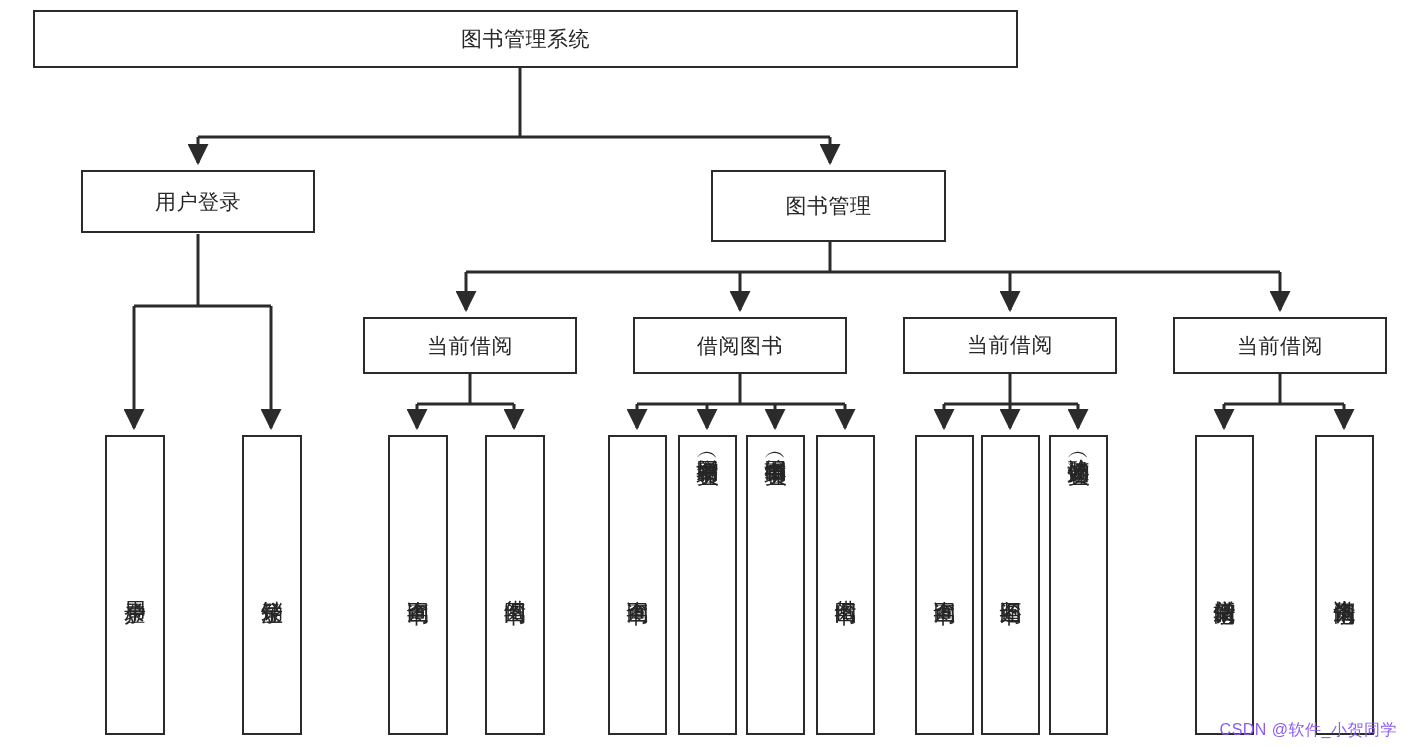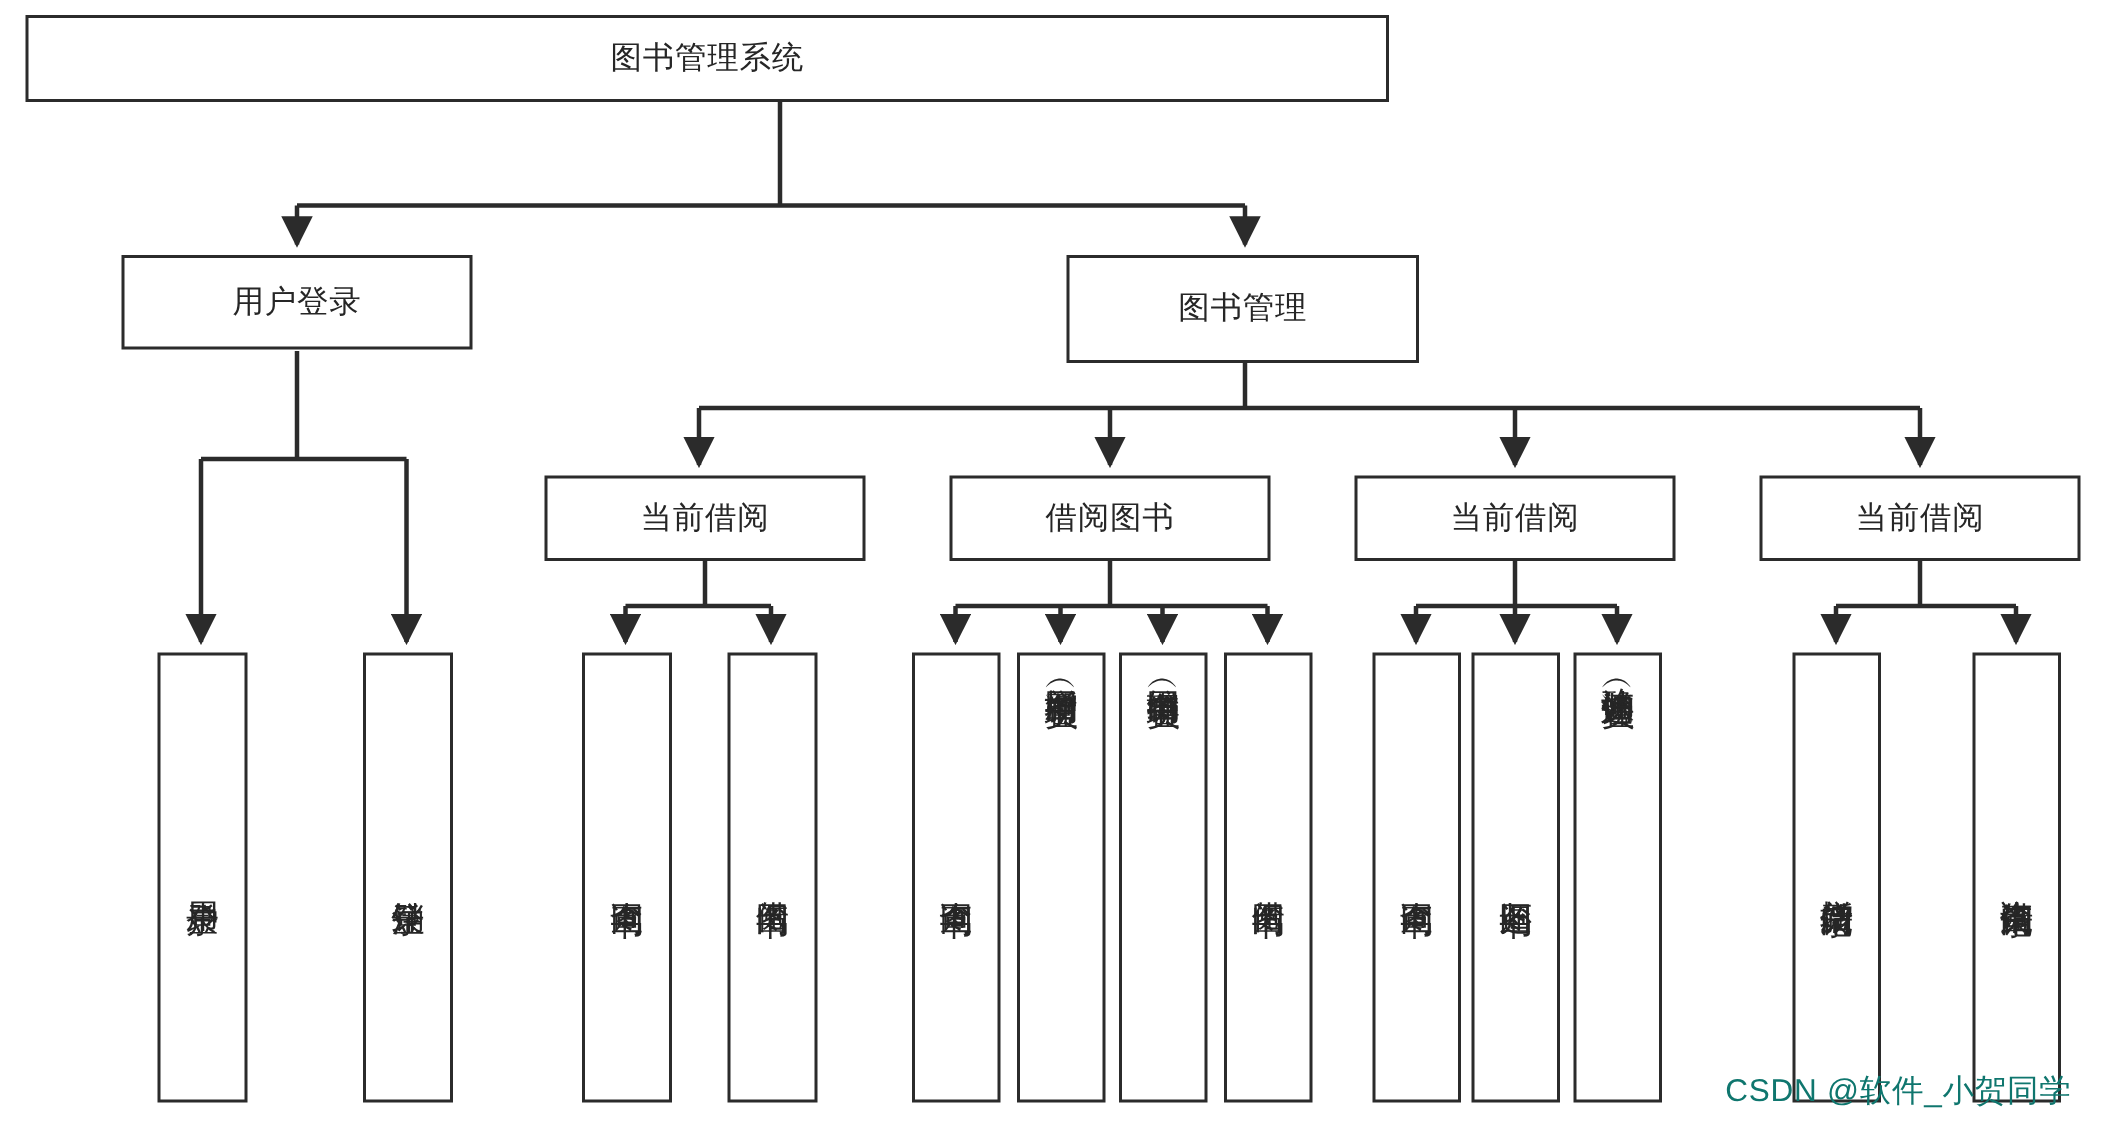--- a/index.html
+++ b/index.html
@@ -62,24 +62,24 @@
     writing-mode: vertical-rl;
     text-orientation: upright;
     font-size: 22px;
     color: #262626;
     line-height: 1.18;
     letter-spacing: 1px;
     white-space: nowrap;
   }
   .watermark {
     position: absolute;
-    right: 24px;
+    right: 8px;
     bottom: 6px;
-    font-size: 21px;
-    color: #0f766e;
+    font-size: 16px;
+    color: #8b5cf6;
     white-space: nowrap;
     letter-spacing: 0.5px;
     user-select: none;
   }
 </style>
 </head>
 <body>
 
 <div id="diagram-root">
 
@@ -129,21 +129,21 @@
       <path d="M 1010 404 L 1010 428" marker-end="url(#arrow)"></path>
       <path d="M 1078 404 L 1078 428" marker-end="url(#arrow)"></path>
 
       <path d="M 1280 374 L 1280 404"></path>
       <path d="M 1224 404 L 1344 404"></path>
       <path d="M 1224 404 L 1224 428" marker-end="url(#arrow)"></path>
       <path d="M 1344 404 L 1344 428" marker-end="url(#arrow)"></path>
     </g>
   </svg>
 
-  <div class="node-box" style="left:17px; top:10px; width:909px; height:58px;">
+  <div class="node-box" style="left:33px; top:10px; width:985px; height:58px;">
     <span class="node-label-h">图书管理系统</span>
   </div>
 
   <div class="node-box" style="left:81px; top:170px; width:234px; height:63px;">
     <span class="node-label-h">用户登录</span>
   </div>
   <div class="node-box" style="left:711px; top:170px; width:235px; height:72px;">
     <span class="node-label-h">图书管理</span>
   </div>
 

